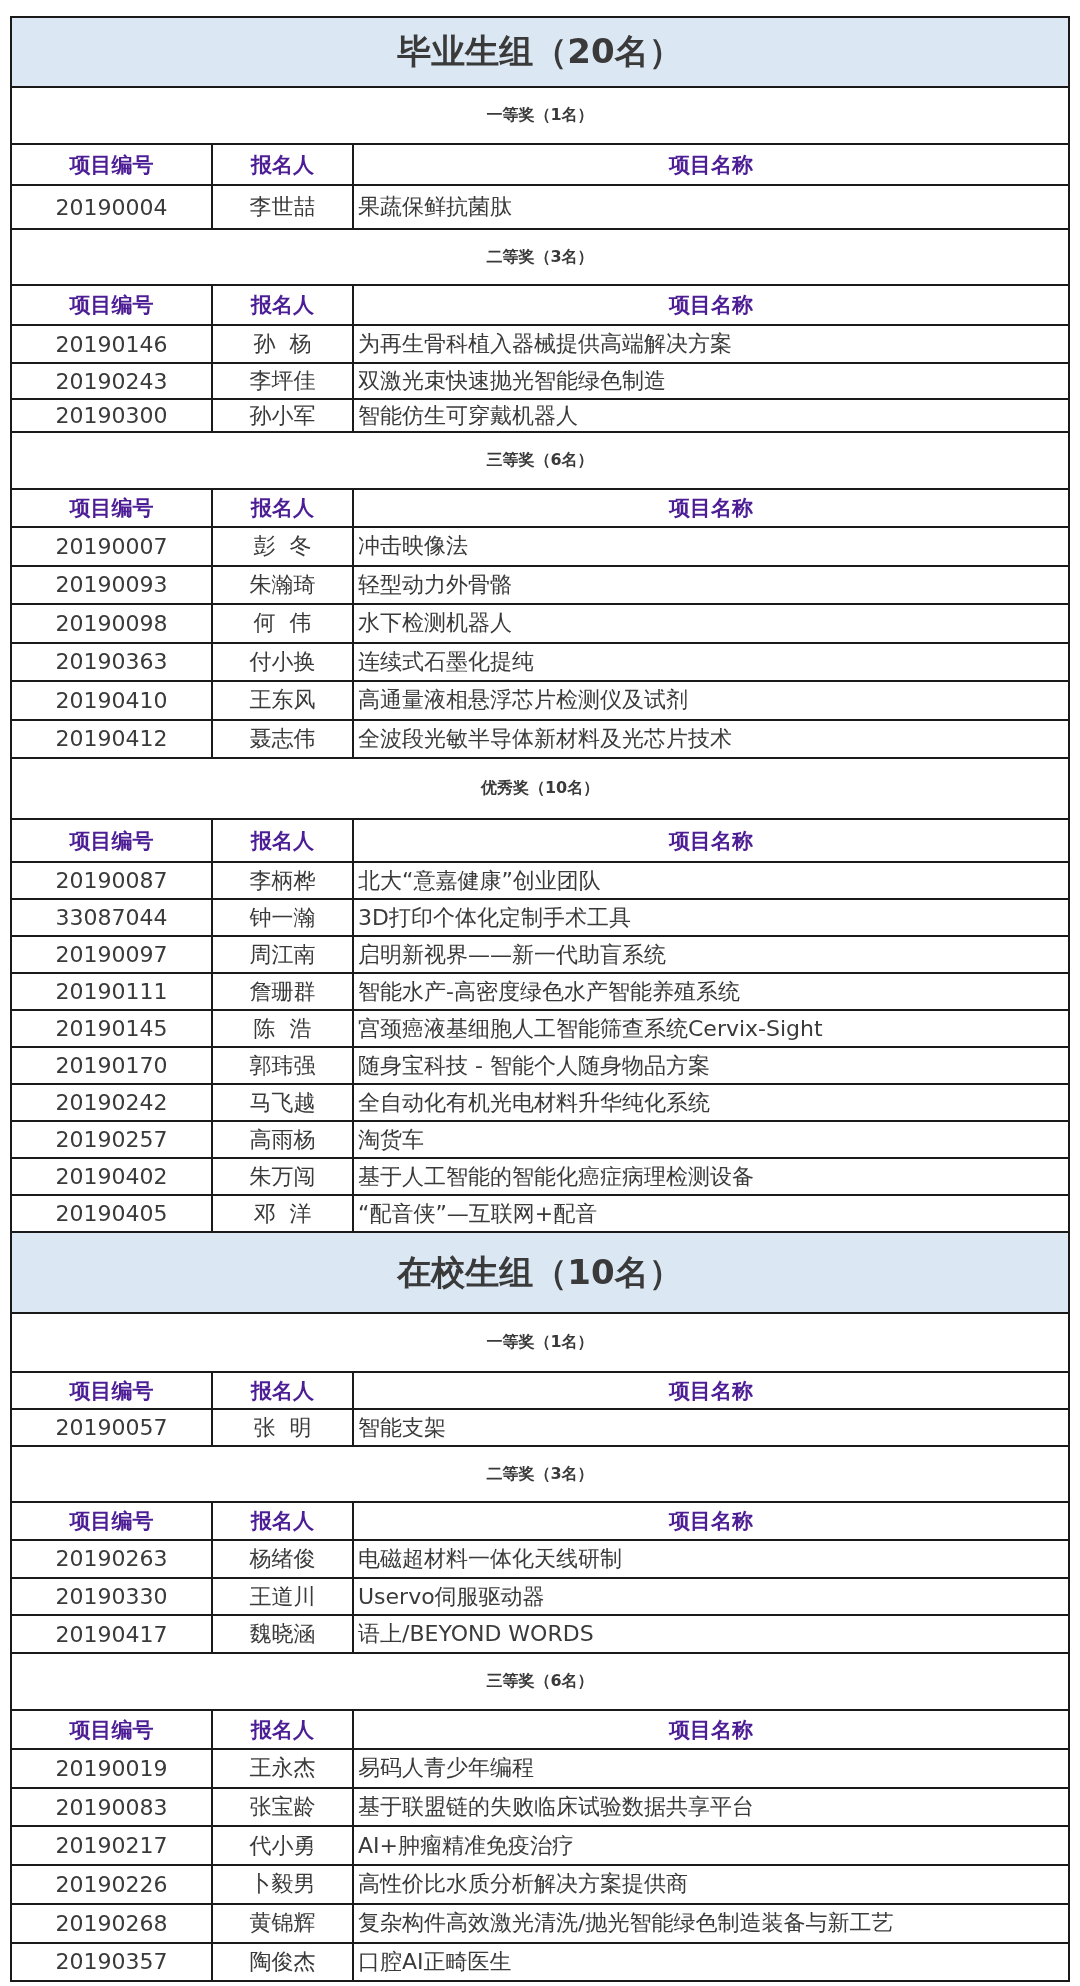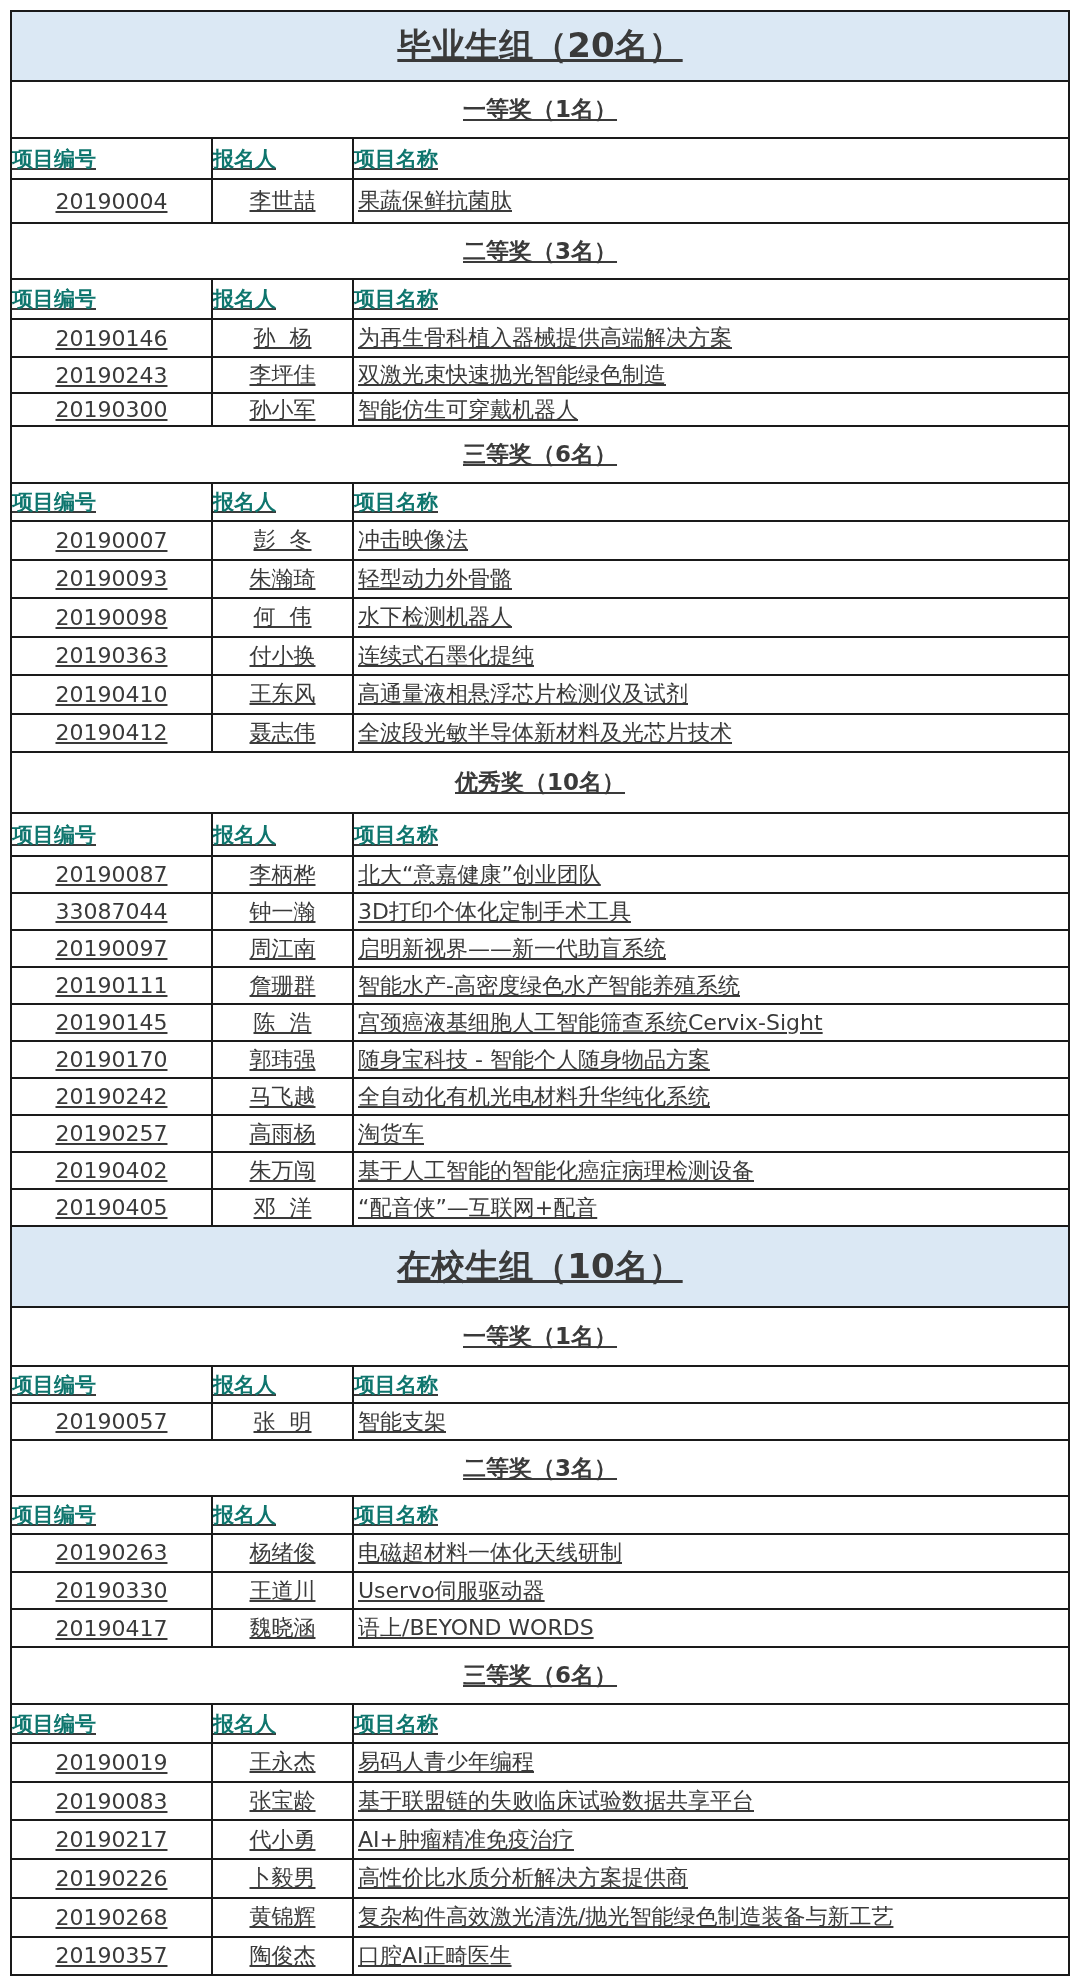--- a/index.html
+++ b/index.html
@@ -1,24 +1,24 @@
 <!DOCTYPE html>
 <html><head>
 <meta charset="utf-8">
 <style>
   html, body { margin: 0; padding: 0; background: #ffffff; }
   body { width: 1080px; height: 1986px; position: relative; overflow: hidden;
          font-family: "DejaVu Sans", "Liberation Sans", sans-serif; color: #3a3a3a; }
-  table.awards { position: absolute; left: 10px; top: 10px; width: 1058px;
-         border-collapse: collapse; table-layout: fixed; text-decoration: underline; }
+  table.awards { position: absolute; left: 10px; top: 16px; width: 1058px;
+         border-collapse: collapse; table-layout: fixed; }
   table.awards td { border: 2px solid #1a1a1a; padding: 0; overflow: hidden; white-space: nowrap; }
   col.c1 { width: 201px; } col.c2 { width: 141px; } col.c3 { width: 716px; }
   tr.group td { background: #dbe8f4; text-align: center; font-size: 34px; font-weight: bold; color: #3a3a3a; }
-  tr.award td { text-align: center; font-size: 23px; font-weight: bold; color: #3a3a3a; }
-  tr.colhead td { text-align: left; font-size: 21px; font-weight: bold; color: #0f766e; }
+  tr.award td { text-align: center; font-size: 16px; font-weight: bold; color: #3a3a3a; }
+  tr.colhead td { text-align: center; font-size: 21px; font-weight: bold; color: #4c1d95; }
   tr.row td { font-size: 22px; color: #3a3a3a; }
   tr.row td.id, tr.row td.person { text-align: center; }
   tr.row td.project { text-align: left; padding-left: 4px; }
 </style>
 </head>
 <body>
 
 <table class="awards">
   <colgroup>
       <col class="c1">

